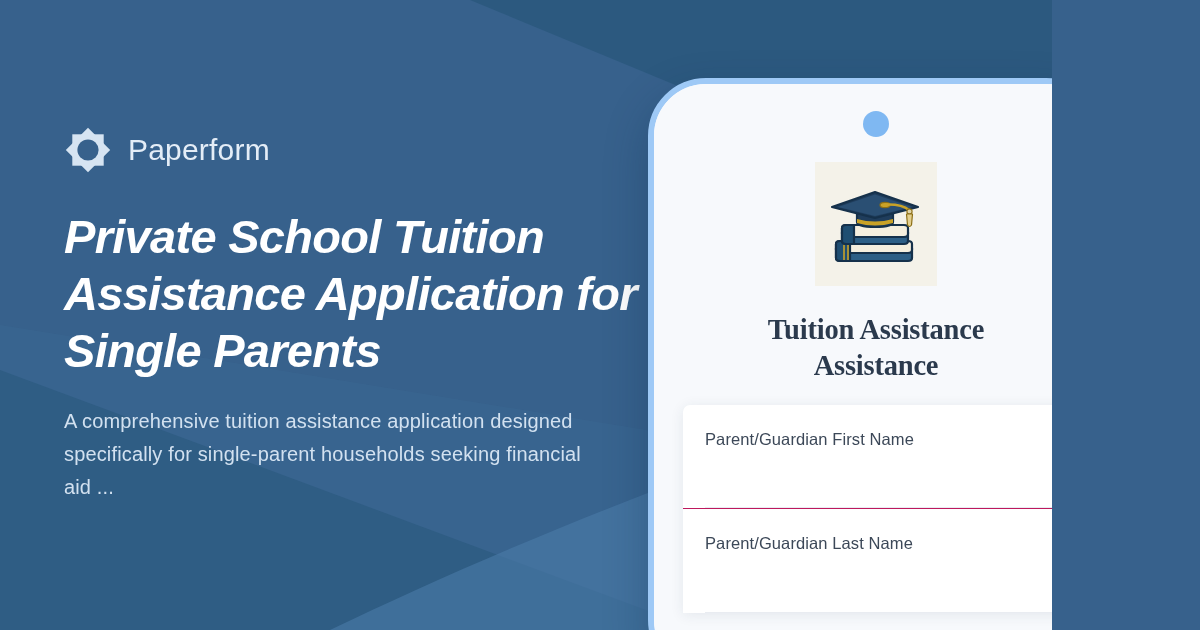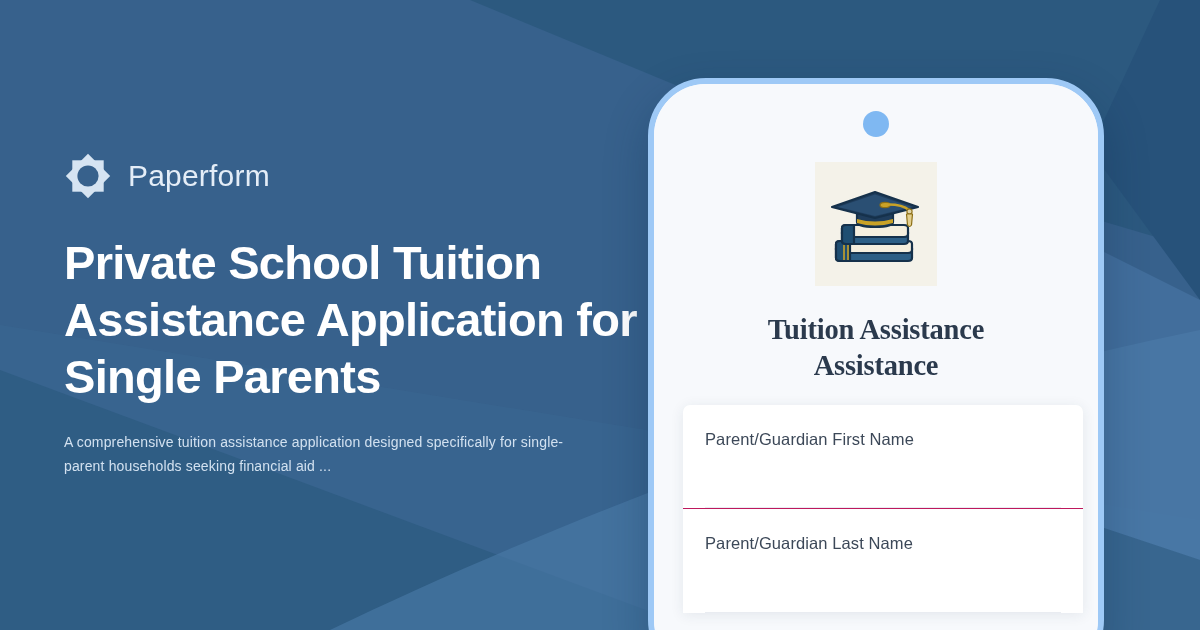--- a/index.html
+++ b/index.html
@@ -5,21 +5,21 @@
   * { margin:0; padding:0; box-sizing:border-box; }
   html, body {
     width:1200px; height:630px;
     overflow:hidden;
     font-family:"Liberation Sans", sans-serif;
     background:#37618c;
   }
 
   .canvas {
     position:relative;
-    width:1200px; height:630px;
+    width:1052px; height:630px;
     overflow:hidden;
     background:#0f766e;
   }
 
   
   .bg-layer { position:absolute; inset:0; width:1200px; height:630px; }
   .bg-layer svg { display:block; width:1200px; height:630px; }
 
   
   .left-col {
@@ -49,24 +49,25 @@
   }
 
   .headline {
     font-size:47px;
     line-height:1.215;
     font-weight:700;
     letter-spacing:-0.7px;
     color:#ffffff;
     max-width:580px;
     margin-bottom:26px;
+    font-style:italic;
   }
 
   .subhead {
-    font-size:14px;
+    font-size:20px;
     line-height:1.66;
     font-weight:400;
     letter-spacing:0.15px;
     color:#d2e1f0;
     max-width:520px;
   }
 
   
   .phone {
     position:absolute;

